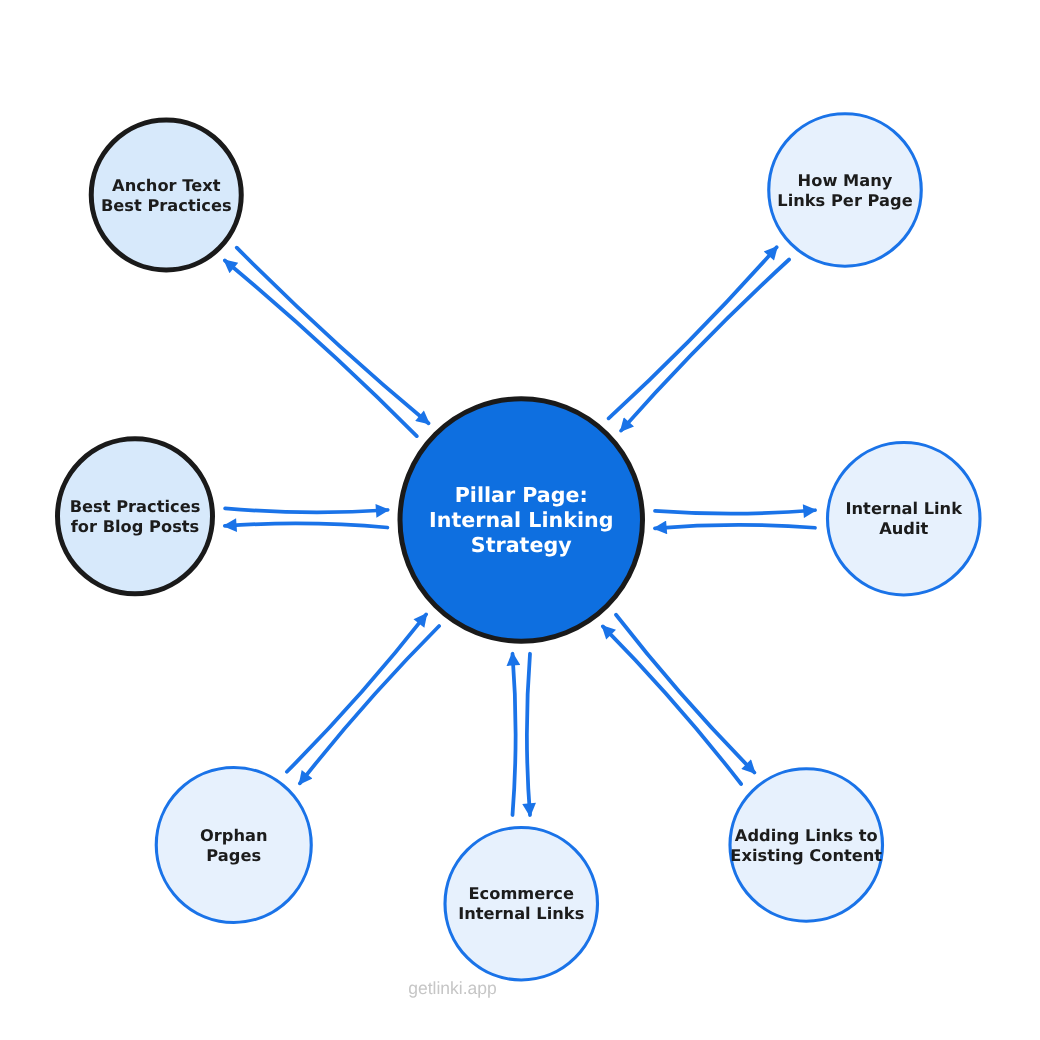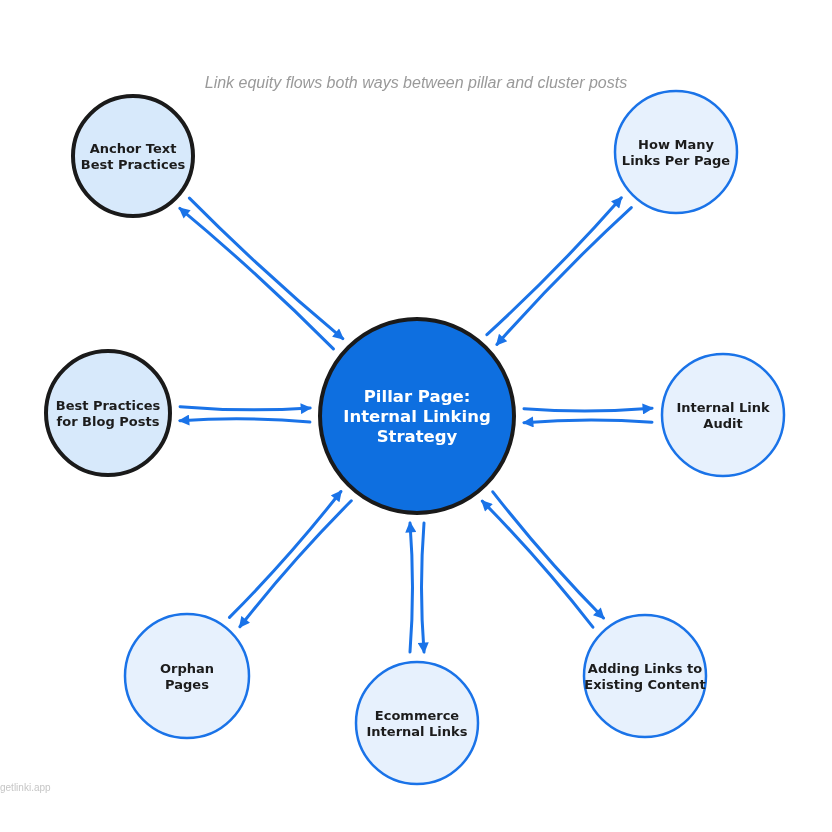--- a/index.html
+++ b/index.html
@@ -18,23 +18,23 @@
     letter-spacing:0.2px;
   }
   .subtitle{
     position:absolute;top:74px;left:0;width:832px;
     text-align:center;
     font-family:"Liberation Sans", sans-serif;
     font-size:16px;font-style:italic;color:#9a9a9a;
   }
   .watermark{
     position:absolute;top:782px;left:0;width:724px;
-    text-align:left;
+    text-align:center;
     font-family:"Liberation Sans", sans-serif;
-    font-size:10px;color:#c6c6c6;
+    font-size:14px;color:#c6c6c6;
   }
   svg#diagram{position:absolute;top:0;left:0;}
   .node-label{
     font-family:"DejaVu Sans", sans-serif;
     font-weight:bold;
     pointer-events:none;
   }
 </style>
 </head>
 <body>
@@ -70,15 +70,14 @@
       <text x="723" text-anchor="middle" fill="#1c1c1c" font-size="13" class="node-label"><tspan x="723" y="411.55">Internal Link</tspan><tspan x="723" y="427.55">Audit</tspan></text>
       <circle cx="187" cy="676" r="62" fill="#e7f1fd" stroke="#1a73e8" stroke-width="2.5"></circle>
       <text x="187" text-anchor="middle" fill="#1c1c1c" font-size="13" class="node-label"><tspan x="187" y="672.55">Orphan</tspan><tspan x="187" y="688.55">Pages</tspan></text>
       <circle cx="417" cy="723" r="61" fill="#e7f1fd" stroke="#1a73e8" stroke-width="2.5"></circle>
       <text x="417" text-anchor="middle" fill="#1c1c1c" font-size="13" class="node-label"><tspan x="417" y="719.55">Ecommerce</tspan><tspan x="417" y="735.55">Internal Links</tspan></text>
       <circle cx="645" cy="676" r="61" fill="#e7f1fd" stroke="#1a73e8" stroke-width="2.5"></circle>
       <text x="645" text-anchor="middle" fill="#1c1c1c" font-size="13" class="node-label"><tspan x="645" y="672.55">Adding Links to</tspan><tspan x="645" y="688.55">Existing Content</tspan></text>
       <circle cx="417" cy="416" r="97" fill="#0e6fe0" stroke="#1a1a1a" stroke-width="4"></circle>
       <text x="417" text-anchor="middle" fill="#ffffff" font-size="16.5" class="node-label"><tspan x="417" y="401.775">Pillar Page:</tspan><tspan x="417" y="421.775">Internal Linking</tspan><tspan x="417" y="441.775">Strategy</tspan></text>
     </svg>
-  <div class="subtitle">Link equity flows both ways between pillar and cluster posts</div>
   <div class="watermark">getlinki.app</div>
 </div>
 
 </body></html>

